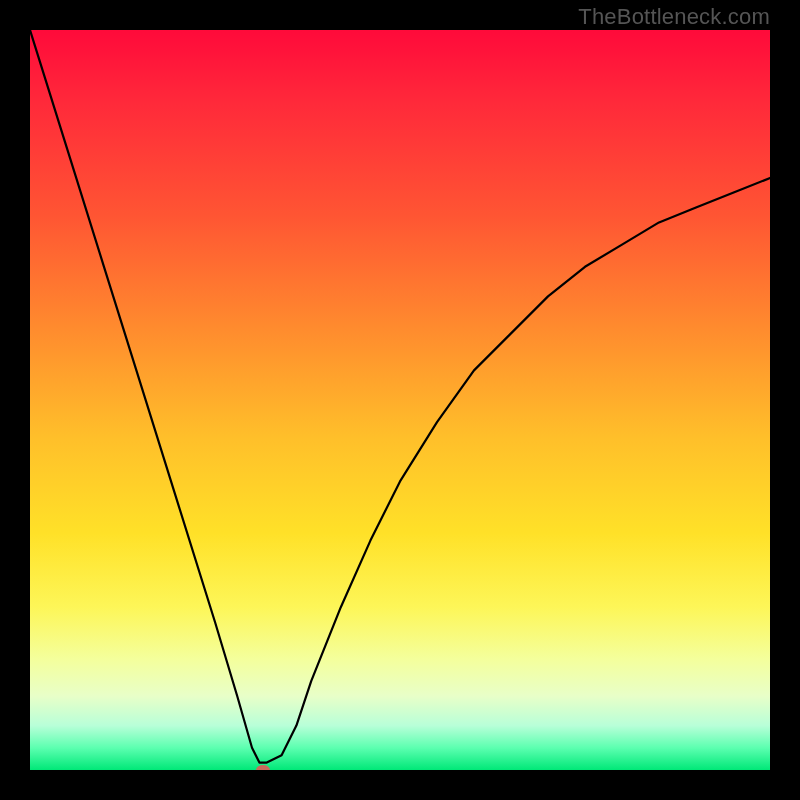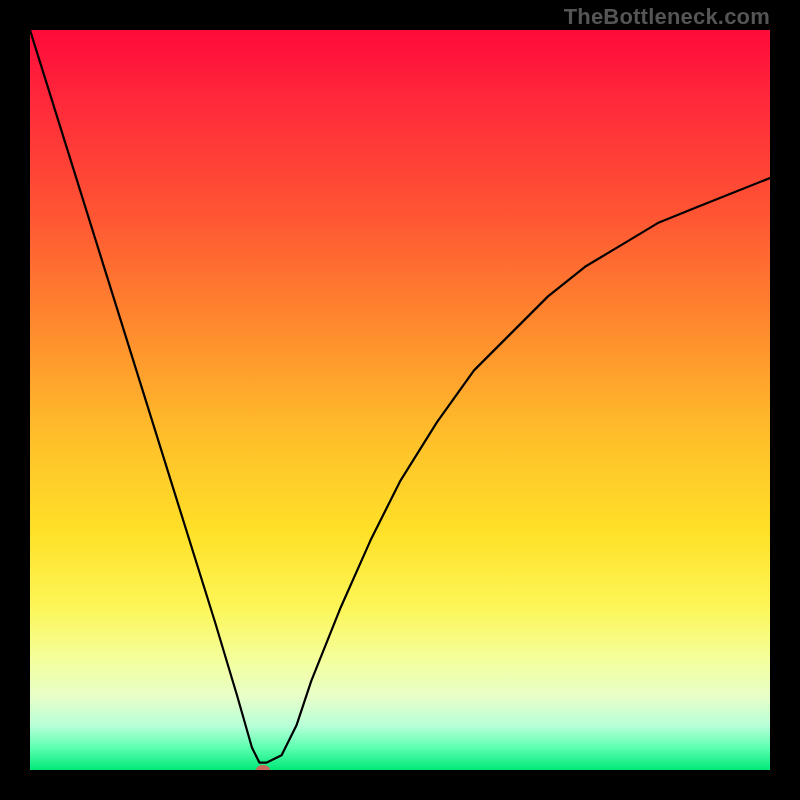--- a/index.html
+++ b/index.html
@@ -42,21 +42,21 @@
     inset: 0;
     width: 100%;
     height: 100%;
   }
   .watermark {
     position: absolute;
     top: 4px;
     right: 30px;
     color: #555;
     font-size: 22px;
-    font-weight: 700;
+    font-weight: 400;
     letter-spacing: 0.2px;
     user-select: none;
   }
   .min-dot {
     position: absolute;
     width: 14px;
     height: 10px;
     border-radius: 50%;
     background: #c96b5c;
     transform: translate(-50%, -50%);

